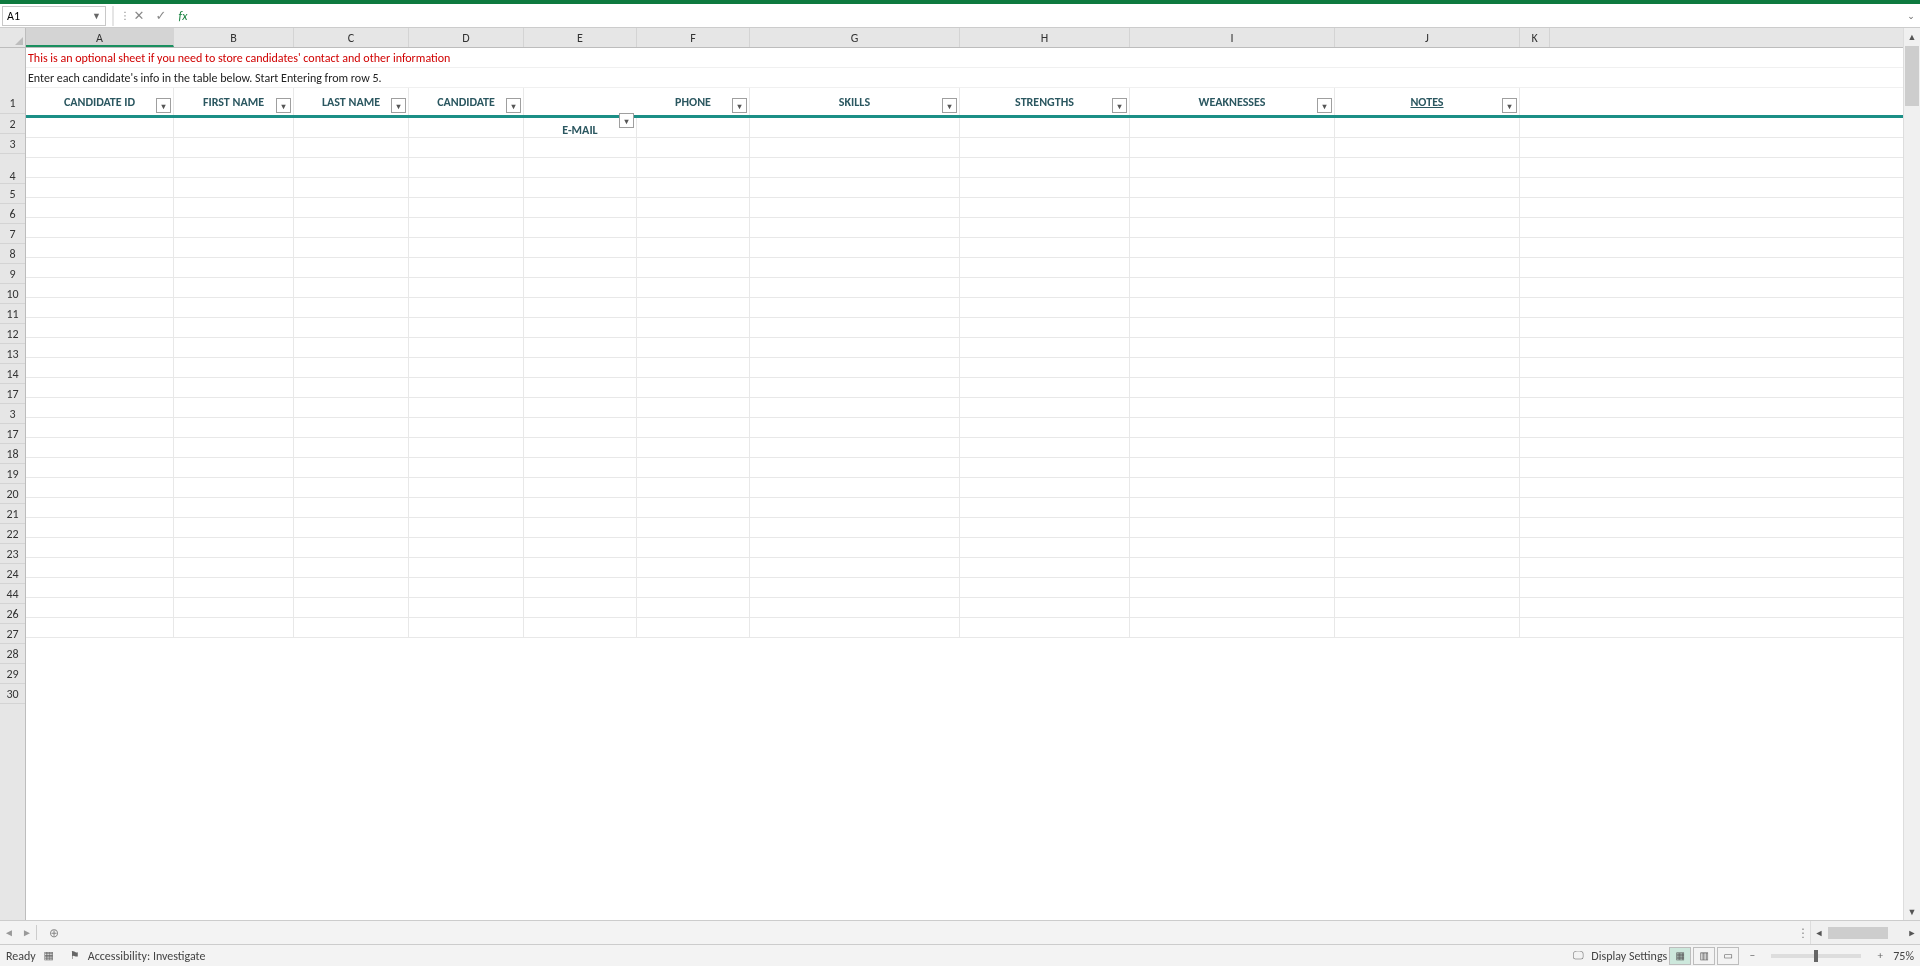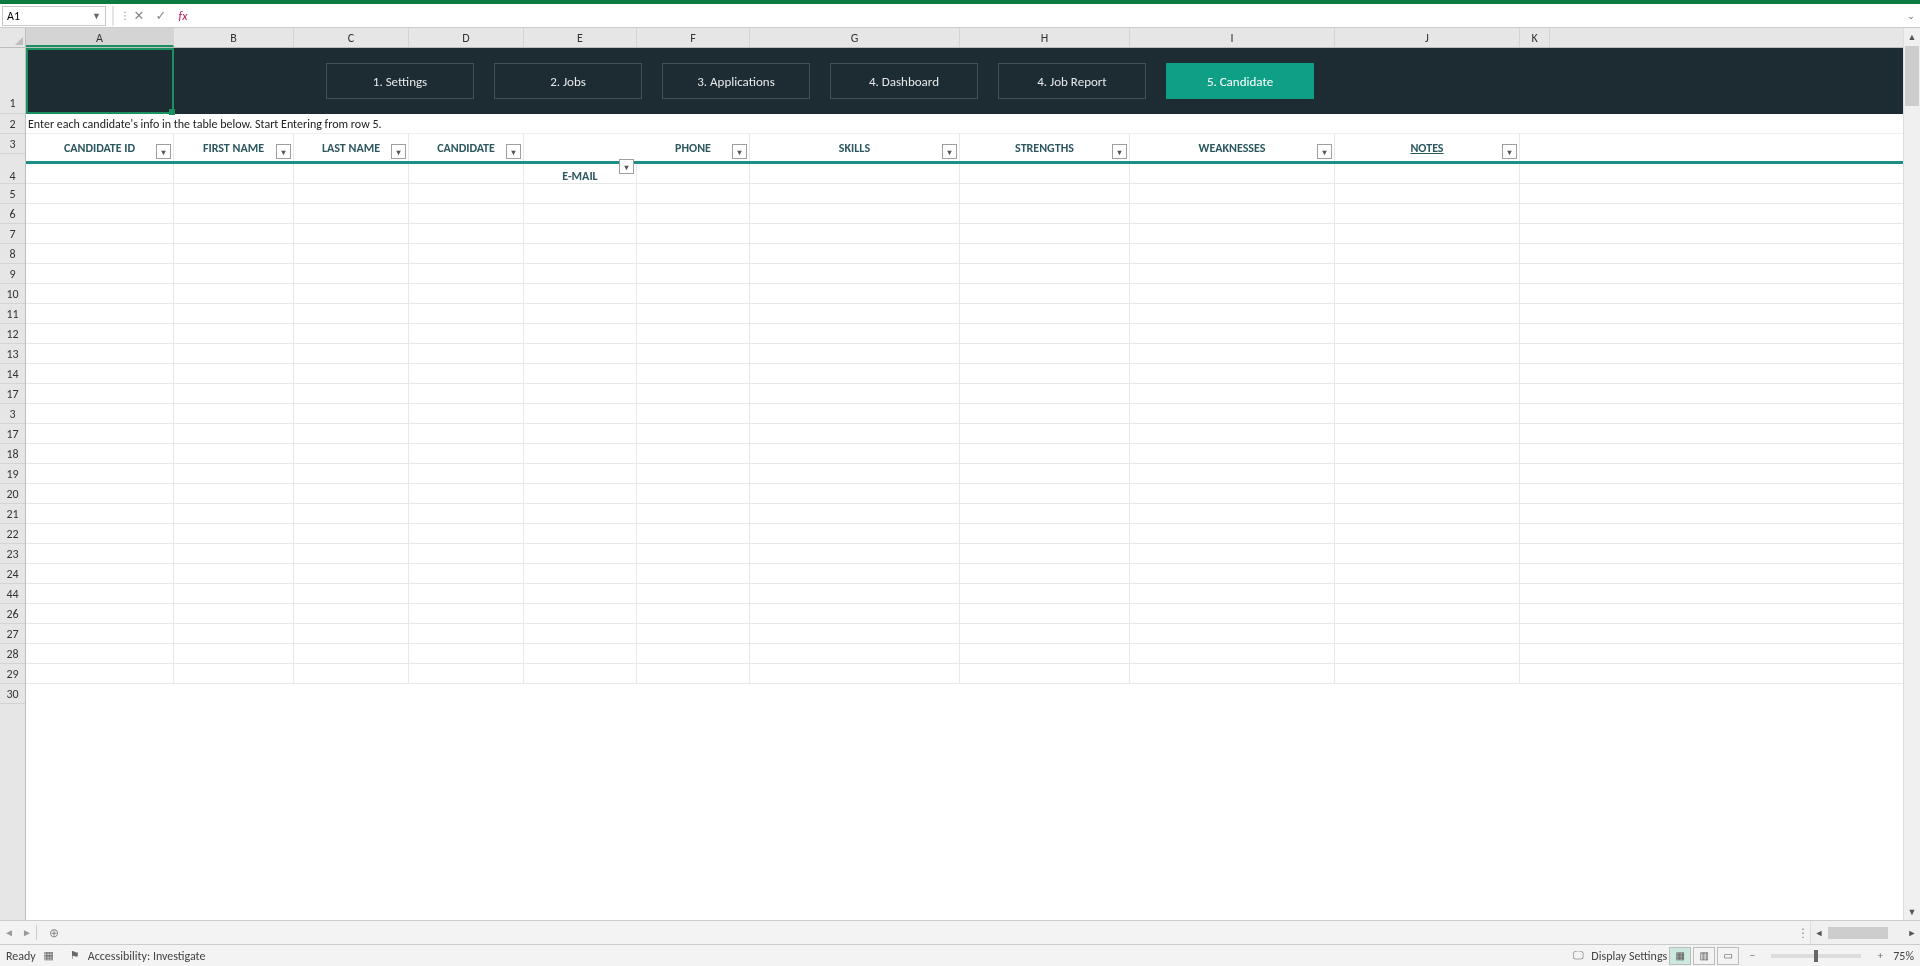--- a/index.html
+++ b/index.html
@@ -6,21 +6,21 @@
 html, body { width: 1920px; height: 966px; overflow: hidden; background: #fff; }
 
 .top-green { height: 4px; background: #0e7a3f; }
 
 
 .formula-row { height: 24px; display: flex; align-items: center; border-bottom: 1px solid #ccc; background: #fff; }
 .name-box { width: 104px; height: 20px; border: 1px solid #c8c8c8; margin-left: 2px; display: flex; align-items: center; padding: 0 4px; background: #fff; }
 .name-box .dd { margin-left: auto; color: #666; font-size: 9px; }
 .fb-divider { width: 2px; height: 20px; background: #e5e5e5; margin: 0 6px; }
 .fb-btn { width: 22px; height: 20px; display: flex; align-items: center; justify-content: center; color: #888; font-size: 13px; }
-.fb-btn.fx { font-style: italic; font-family: serif; color: #be185d; }
+.fb-btn.fx { font-style: italic; font-family: serif; color: #15803d; }
 .formula-input { flex: 1; height: 20px; border: none; padding: 0 4px; background: transparent; }
 .fb-expand { width: 18px; color: #666; font-size: 9px; text-align: center; }
 
 
 .grid-wrap { position: relative; display: flex; height: calc(966px - 4px - 24px - 24px - 22px); }
 .row-headers { width: 26px; background: #e6e6e6; border-right: 1px solid #bdbdbd; }
 .row-header { height: 20px; border-bottom: 1px solid #d4d4d4; text-align: center; line-height: 20px; color: #333; }
 .row-header.r1 { height: 66px; line-height: 110px; }
 .row-header.r4 { height: 30px; line-height: 44px; }
 
@@ -148,32 +148,24 @@
         <div class="col-header" style="width: 115px;">D</div>
         <div class="col-header" style="width: 113px;">E</div>
         <div class="col-header" style="width: 113px;">F</div>
         <div class="col-header" style="width: 210px;">G</div>
         <div class="col-header" style="width: 170px;">H</div>
         <div class="col-header" style="width: 205px;">I</div>
         <div class="col-header" style="width: 185px;">J</div>
         <div class="col-header" style="width: 30px;">K</div>
       </div>
 
-    <div class="row1">
-      <div class="active-cell-border"></div>
-      <div id="navbtns" style="display:flex;gap:20px;">
-          <div class="navbtn">1. Settings</div>
-          <div class="navbtn">2. Jobs</div>
-          <div class="navbtn">3. Applications</div>
-          <div class="navbtn">4. Dashboard</div>
-          <div class="navbtn">4. Job Report</div>
-          <div class="navbtn active">5. Candidate</div>
-        </div>
+
+    <div class="row2">
+      <span>This is an optional sheet if you need to store candidates' contact and other information</span>
     </div>
-
     <div class="row3">
       <span>Enter each candidate's info in the table below. Start Entering from row 5.</span>
     </div>
 
     <div class="row4" id="header-row">
         <div class="hdrcell" style="width: 148px;">
           <span>CANDIDATE ID</span>
           <div class="filter-dd">▾</div>
         </div>
         <div class="hdrcell" style="width: 120px;">

